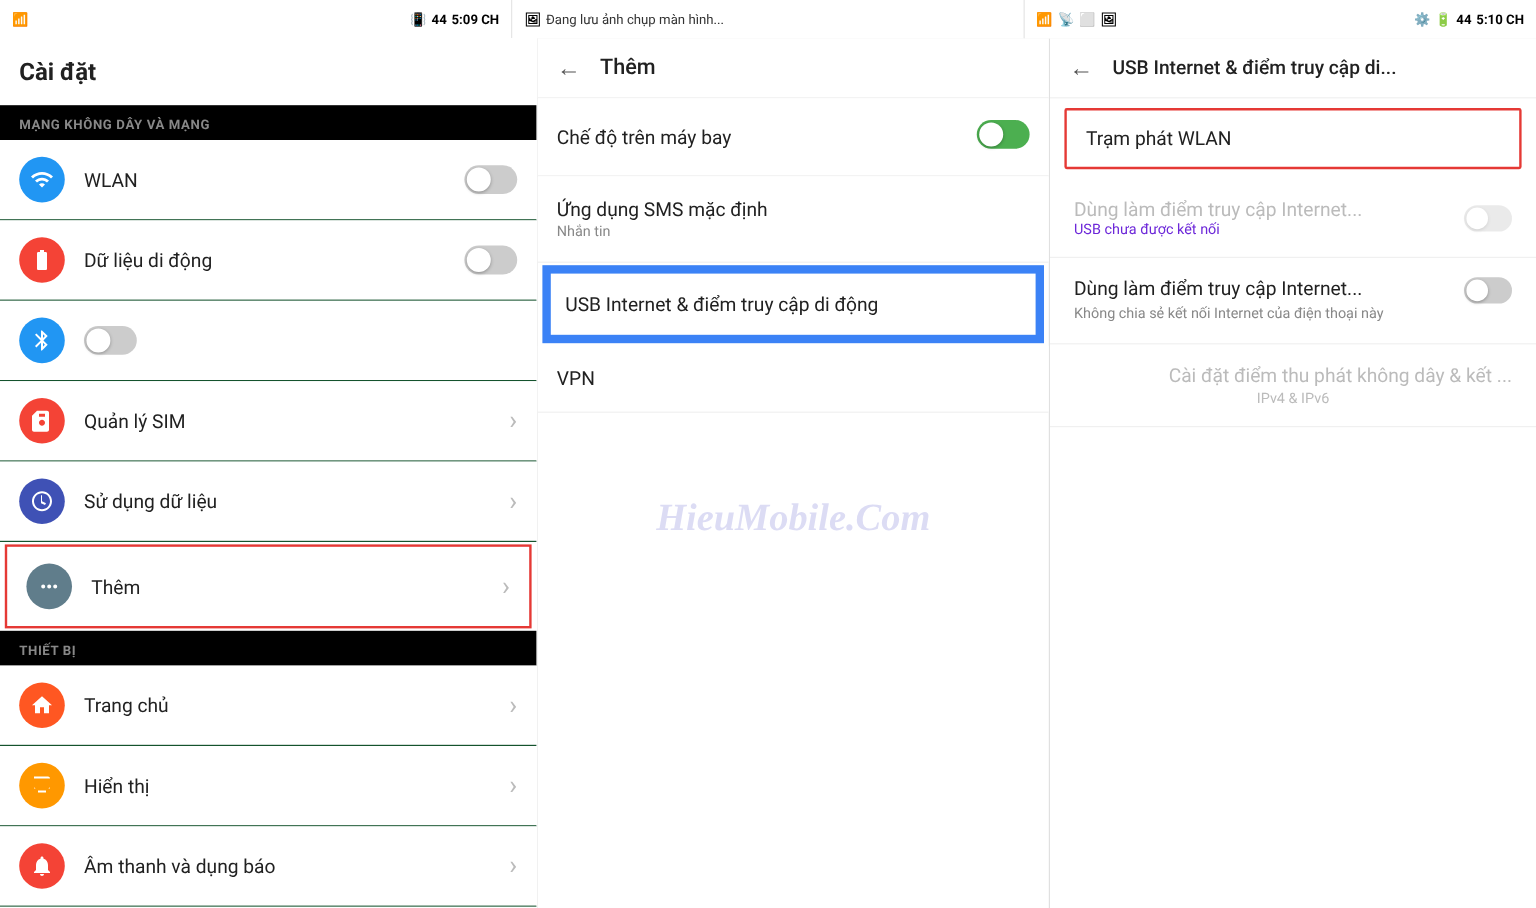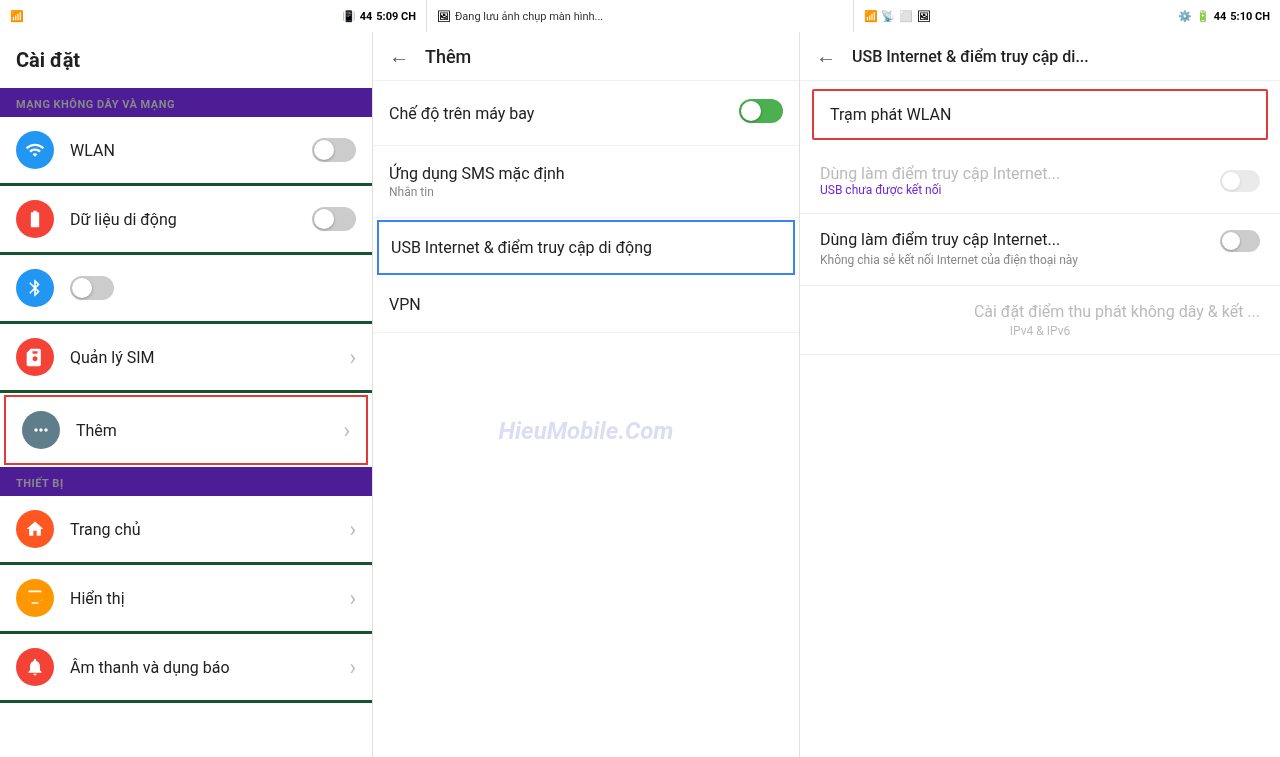--- a/index.html
+++ b/index.html
@@ -38,21 +38,21 @@
 
     
     .panels {
       display: flex;
       flex: 1;
       overflow: hidden;
     }
 
     
     .panel-1 {
-      width: 373px;
+      width: 448px;
       background: #fff;
       border-right: 1px solid #e0e0e0;
       overflow-y: auto;
       flex-shrink: 0;
     }
 
     
     .panel-2 {
       width: 427px;
       background: #fff;
@@ -93,30 +93,30 @@
       cursor: pointer;
     }
 
     
     .section-header {
       padding: 10px 16px 6px;
       font-size: 11px;
       font-weight: bold;
       color: #888;
       letter-spacing: 0.5px;
-      background: #4c1d95;
+      background: #000000;
       text-transform: uppercase;
     }
 
     
     .settings-item {
       display: flex;
       align-items: center;
       padding: 14px 16px;
-      border-bottom: 3px solid #14532d;
+      border-bottom: 1px solid #14532d;
       background: #fff;
       cursor: pointer;
       min-height: 62px;
     }
 
     .item-icon {
       width: 38px;
       height: 38px;
       border-radius: 50%;
       display: flex;
@@ -218,26 +218,27 @@
       left: 2px;
       box-shadow: 0 1px 3px rgba(0,0,0,0.3);
     }
 
     .panel-2-relative { position: relative; }
     .watermark-panel {
       position: absolute;
       top: 55%;
       left: 50%;
       transform: translate(-50%, -50%);
-      font-size: 24px;
+      font-size: 32px;
       color: rgba(80,80,200,0.2);
       pointer-events: none;
       white-space: nowrap;
       font-style: italic;
       font-weight: bold;
+      font-family: Liberation Serif, serif;
     }
   </style>
 </head>
 <body>
 
 <div class="status-bars">
 
   <div class="status-bar status-bar-left">
     <div class="status-icons">
       <span>📶</span>
@@ -325,20 +326,33 @@
           </svg>
       </div>
       <div class="item-text">
         <div class="item-title">Quản lý SIM</div>
       </div>
       <div class="item-right">
         <span class="chevron"></span>
       </div>
     </div>
 
+    <div class="settings-item">
+      <div class="item-icon" style="background:#3F51B5;">
+        <svg width="20" height="20" viewBox="0 0 24 24" fill="white">
+            <path d="M22 12C22 6.48 17.52 2 12 2S2 6.48 2 12s4.48 10 10 10 10-4.48 10-10zm-2 0c0 4.42-3.58 8-8 8s-8-3.58-8-8 3.58-8 8-8 8 3.58 8 8zM12 6v6l4 2-1 1.73L11 14V6h1z"></path>
+          </svg>
+      </div>
+      <div class="item-text">
+        <div class="item-title">Sử dụng dữ liệu</div>
+      </div>
+      <div class="item-right">
+        <span class="chevron"></span>
+      </div>
+    </div>
 
     <div class="settings-item item-highlighted" style="border:2px solid #e53935;margin:2px 4px;">
       <div class="item-icon" style="background:#607D8B;">
         <svg width="20" height="20" viewBox="0 0 24 24" fill="white">
             <path d="M6 10c-1.1 0-2 .9-2 2s.9 2 2 2 2-.9 2-2-.9-2-2-2zm12 0c-1.1 0-2 .9-2 2s.9 2 2 2 2-.9 2-2-.9-2-2-2zm-6 0c-1.1 0-2 .9-2 2s.9 2 2 2 2-.9 2-2-.9-2-2-2z"></path>
           </svg>
       </div>
       <div class="item-text">
         <div class="item-title">Thêm</div>
       </div>
@@ -415,21 +429,21 @@
       </div>
     </div>
 
     <div class="menu-item">
       <div class="menu-item-text">
         <div>Ứng dụng SMS mặc định</div>
         <div class="menu-item-subtitle">Nhắn tin</div>
       </div>
     </div>
 
-    <div class="menu-item" style="border:2px solid #3b82f6; margin: 2px 4px; padding: 16px 12px;">
+    <div class="menu-item" style="border:7px solid #3b82f6; margin: 2px 4px; padding: 16px 12px;">
       <div class="menu-item-text">
         <div>USB Internet &amp; điểm truy cập di động</div>
       </div>
     </div>
 
     <div class="menu-item">
       <div class="menu-item-text">
         <div>VPN</div>
       </div>
     </div>

